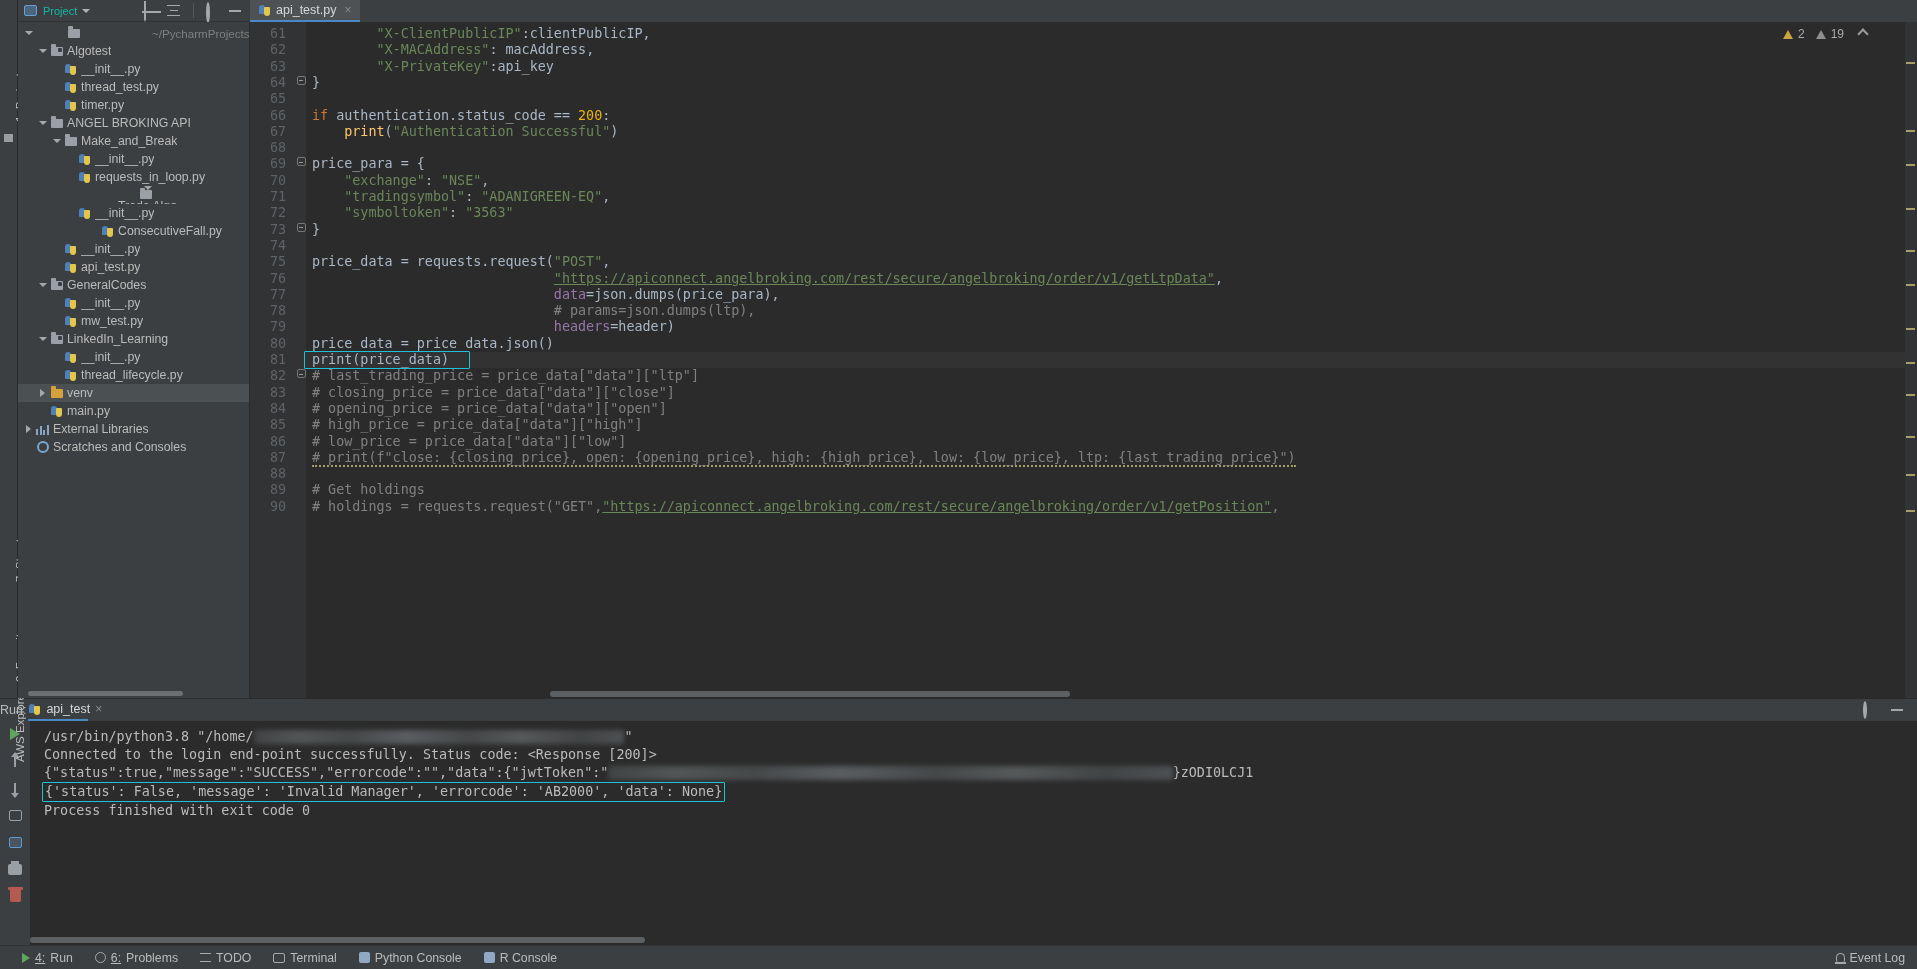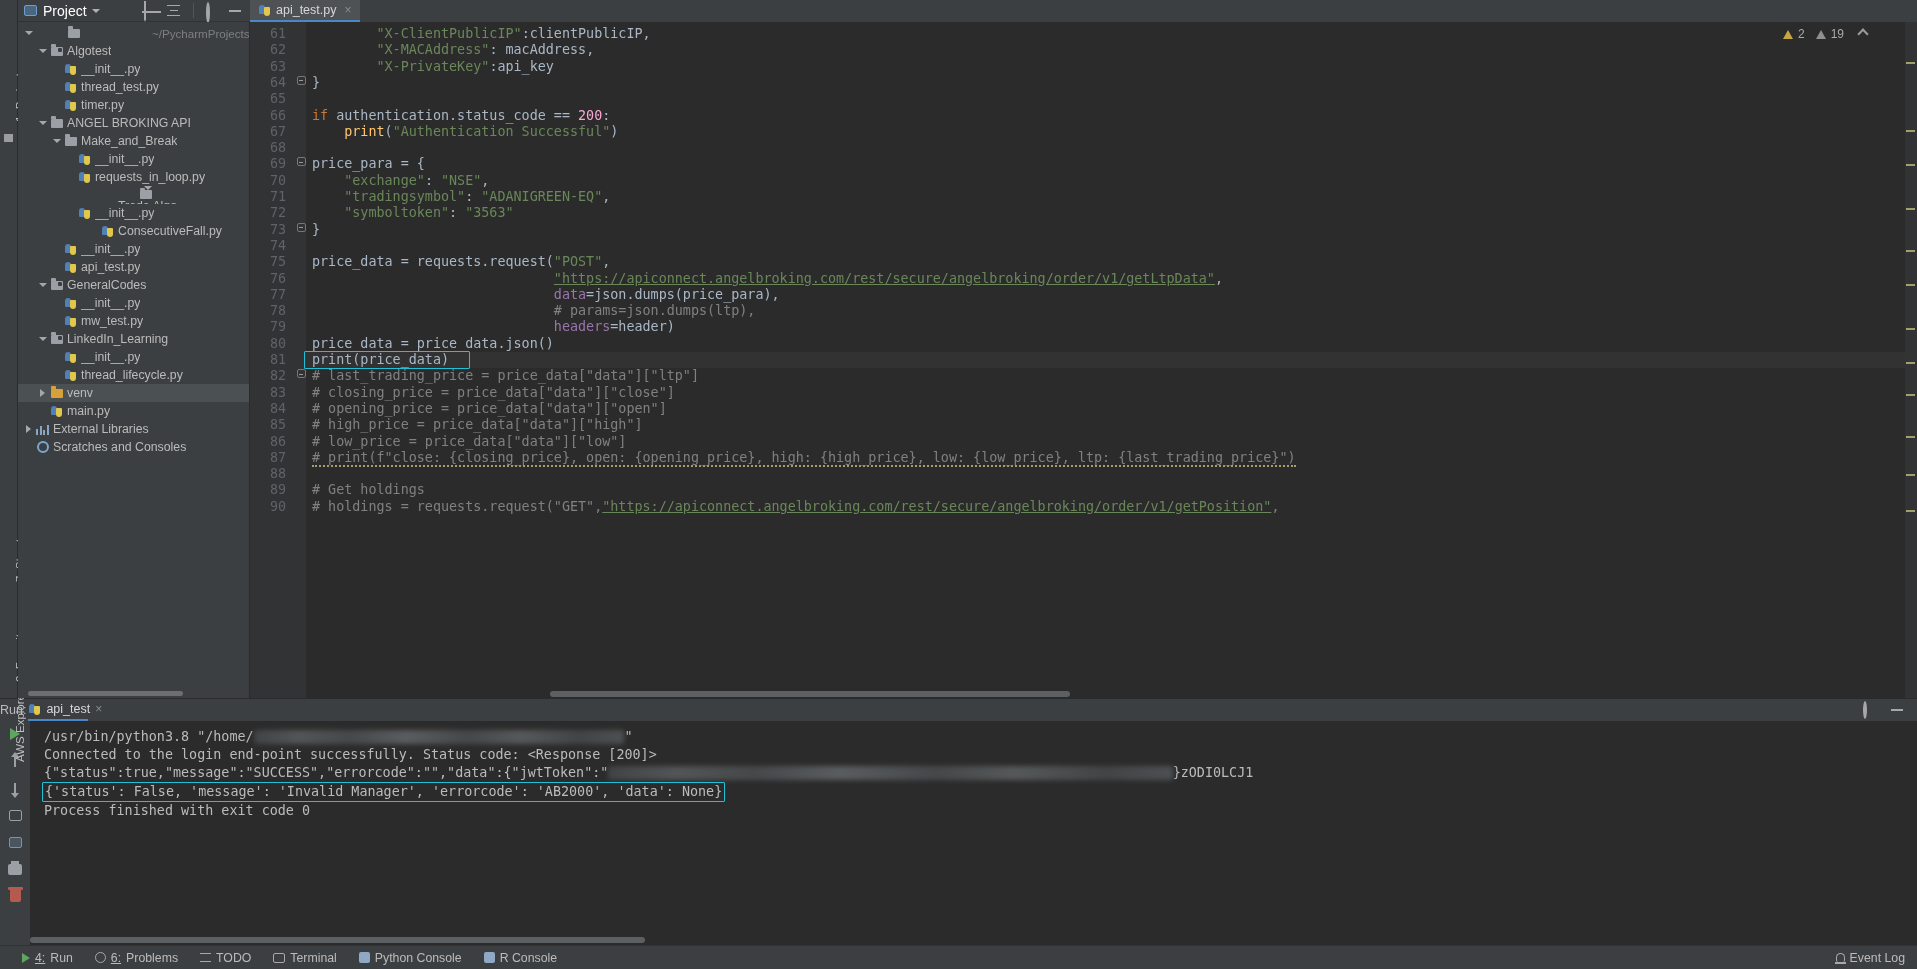--- a/index.html
+++ b/index.html
@@ -15,21 +15,21 @@
   .top { display: flex; height: 22px; background: #3c3f41; flex: none; }
   .left-strip {
     width: 18px; background: #3c3f41; border-right: 1px solid #2b2b2b;
     flex: none;
   }
   .proj-head {
     width: 232px; flex: none; display: flex; align-items: center;
     background: #3c3f41; padding-left: 6px; gap: 5px;
     border-bottom: 1px solid #323232;
   }
-  .proj-title { color: #ffffff; font-size: 14px; }
+  .proj-title { color: #14b8a6; font-size: 11px; }
   .caret-dn {
     width: 0; height: 0; border-left: 4px solid transparent;
     border-right: 4px solid transparent; border-top: 4px solid #afb1b3;
   }
   .hdr-icons { margin-left: auto; display: flex; align-items: center; gap: 9px; padding-right: 7px; }
   .hdr-ic { width: 14px; height: 14px; position: relative; cursor: pointer; }
 
   .tabs-row { flex: 1; display: flex; align-items: stretch; background: #3c3f41; position: relative; }
   .ed-tab {
     display: flex; align-items: center; gap: 5px; padding: 0 9px 0 8px;
@@ -115,21 +115,21 @@
     font-size: 13.4px; line-height: 16.3px; white-space: pre; overflow: hidden;
   }
   .cline { position: relative; height: 16.3px; display: flex; }
   .lnum {
     width: 46px; flex: none; text-align: right; color: #606366; padding-right: 10px;
   }
   .fold { width: 10px; flex: none; color: #787878; font-size: 11px; text-align: center; }
   .ctext { flex: 1; padding-left: 6px; color: #a9b7c6; }
   .k { color: #cc7832; }            
   .s { color: #6a8759; }            
-  .n { color: #f9a8d4; }            
+  .n { color: #eab308; }            
   .f { color: #ffc66d; }            
   .c { color: #808080; }            
   .p { color: #9876aa; }            
   .id { color: #a9b7c6; }
   .url { color: #6a8759; text-decoration: underline; }
   .wavy { border-bottom: 2px dotted #a5a06a; }
   .fold-box {
     display: inline-block; width: 9px; height: 9px; border: 1px solid #777;
     border-radius: 2px; position: relative; top: -1px;
   }

